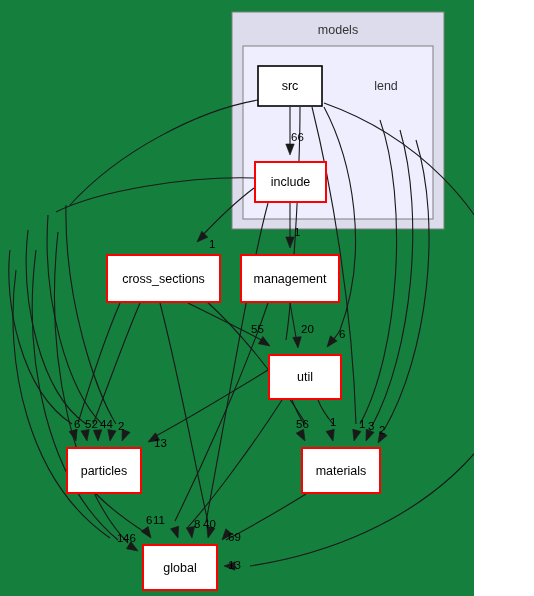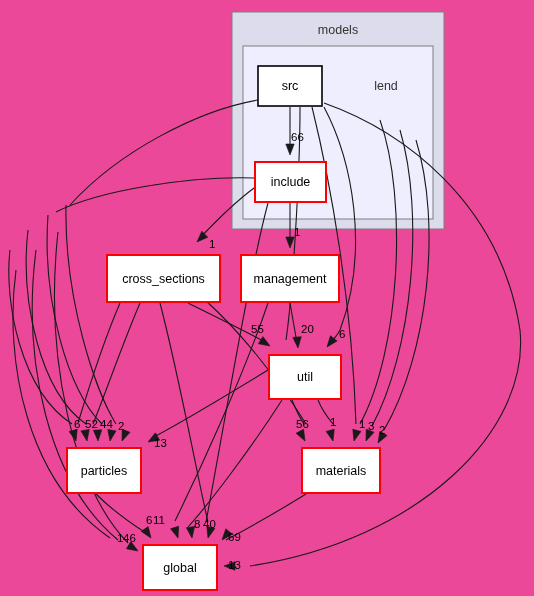--- a/index.html
+++ b/index.html
@@ -5,23 +5,23 @@
   html, body {
     margin: 0;
     padding: 0;
     background: #ffffff;
   }
   body {
     font-family: "Liberation Sans", sans-serif;
   }
   #graph-root {
     position: relative;
-    width: 534px;
+    width: 474px;
     height: 596px;
-    background: #ec4899;
+    background: #15803d;
     overflow: hidden;
   }
   #graph-svg {
     position: absolute;
     left: 0;
     top: 0;
     width: 534px;
     height: 596px;
   }
   .edge-path {

